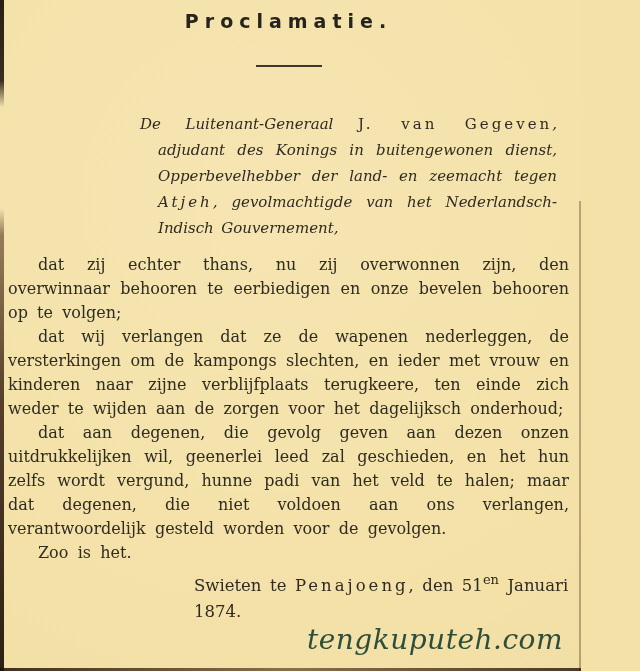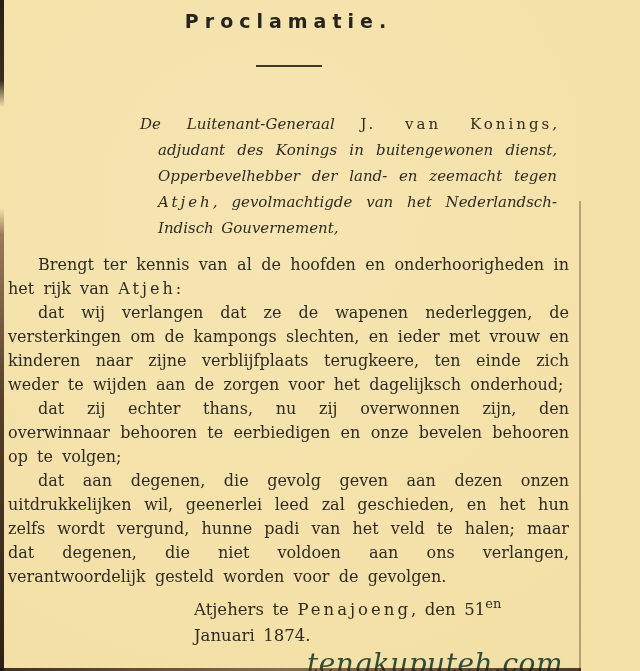--- a/index.html
+++ b/index.html
@@ -88,27 +88,27 @@
 </style>
 </head>
 <body>
 
 <div class="page">
 
   <h1 class="title">Proclamatie.</h1>
 
   <div class="rule"></div>
 
-  <p class="preamble"><span>De Luitenant-Generaal </span><span class="sperr roman">J. van Konings</span><span>, adjudant des Konings in buitengewonen dienst, Opperbevelhebber der land- en zeemacht tegen </span><span class="sperr">Atjeh</span><span>, gevolmachtigde van het Nederlandsch-Indisch Gouvernement,</span></p>
+  <p class="preamble"><span>De Luitenant-Generaal </span><span class="sperr roman">J. van Gegeven</span><span>, adjudant des Konings in buitengewonen dienst, Opperbevelhebber der land- en zeemacht tegen </span><span class="sperr">Atjeh</span><span>, gevolmachtigde van het Nederlandsch-Indisch Gouvernement,</span></p>
 
   <div class="body-text">
-    <p class="par"><span>Brengt ter kennis van al de hoofden en onderhoorigheden in het rijk van </span><span class="sperr">Atjeh</span><span>:</span></p>
+    <p class="par">dat zij echter thans, nu zij overwonnen zijn, den overwinnaar behooren te eerbiedigen en onze bevelen behooren op te volgen;</p>
     <p class="par">dat wij verlangen dat ze de wapenen nederleggen, de versterkingen om de kampongs slechten, en ieder met vrouw en kinderen naar zijne verblijfplaats terugkeere, ten einde zich weder te wijden aan de zorgen voor het dagelijksch onderhoud;</p>
-    <p class="par">dat zij echter thans, nu zij overwonnen zijn, den overwinnaar behooren te eerbiedigen en onze bevelen behooren op te volgen;</p>
     <p class="par">dat aan degenen, die gevolg geven aan dezen onzen uitdrukkelijken wil, geenerlei leed zal geschieden, en het hun zelfs wordt vergund, hunne padi van het veld te halen; maar dat degenen, die niet voldoen aan ons verlangen, verantwoordelijk gesteld worden voor de gevolgen.</p>
+    <p class="par">Zoo is het.</p>
   </div>
 
-  <p class="dateline"><span>Atjehers te </span><span class="sperr">Penajoeng</span><span>, den 51</span><sup class="date-sup">en</sup><span> Januari 1874.</span></p>
+  <p class="dateline"><span>Swieten te </span><span class="sperr">Penajoeng</span><span>, den 51</span><sup class="date-sup">en</sup><span> Januari 1874.</span></p>
 
   <div class="watermark">tengkuputeh.com</div>
 
   <div class="edge-right"></div>
 </div>
 
 </body></html>

